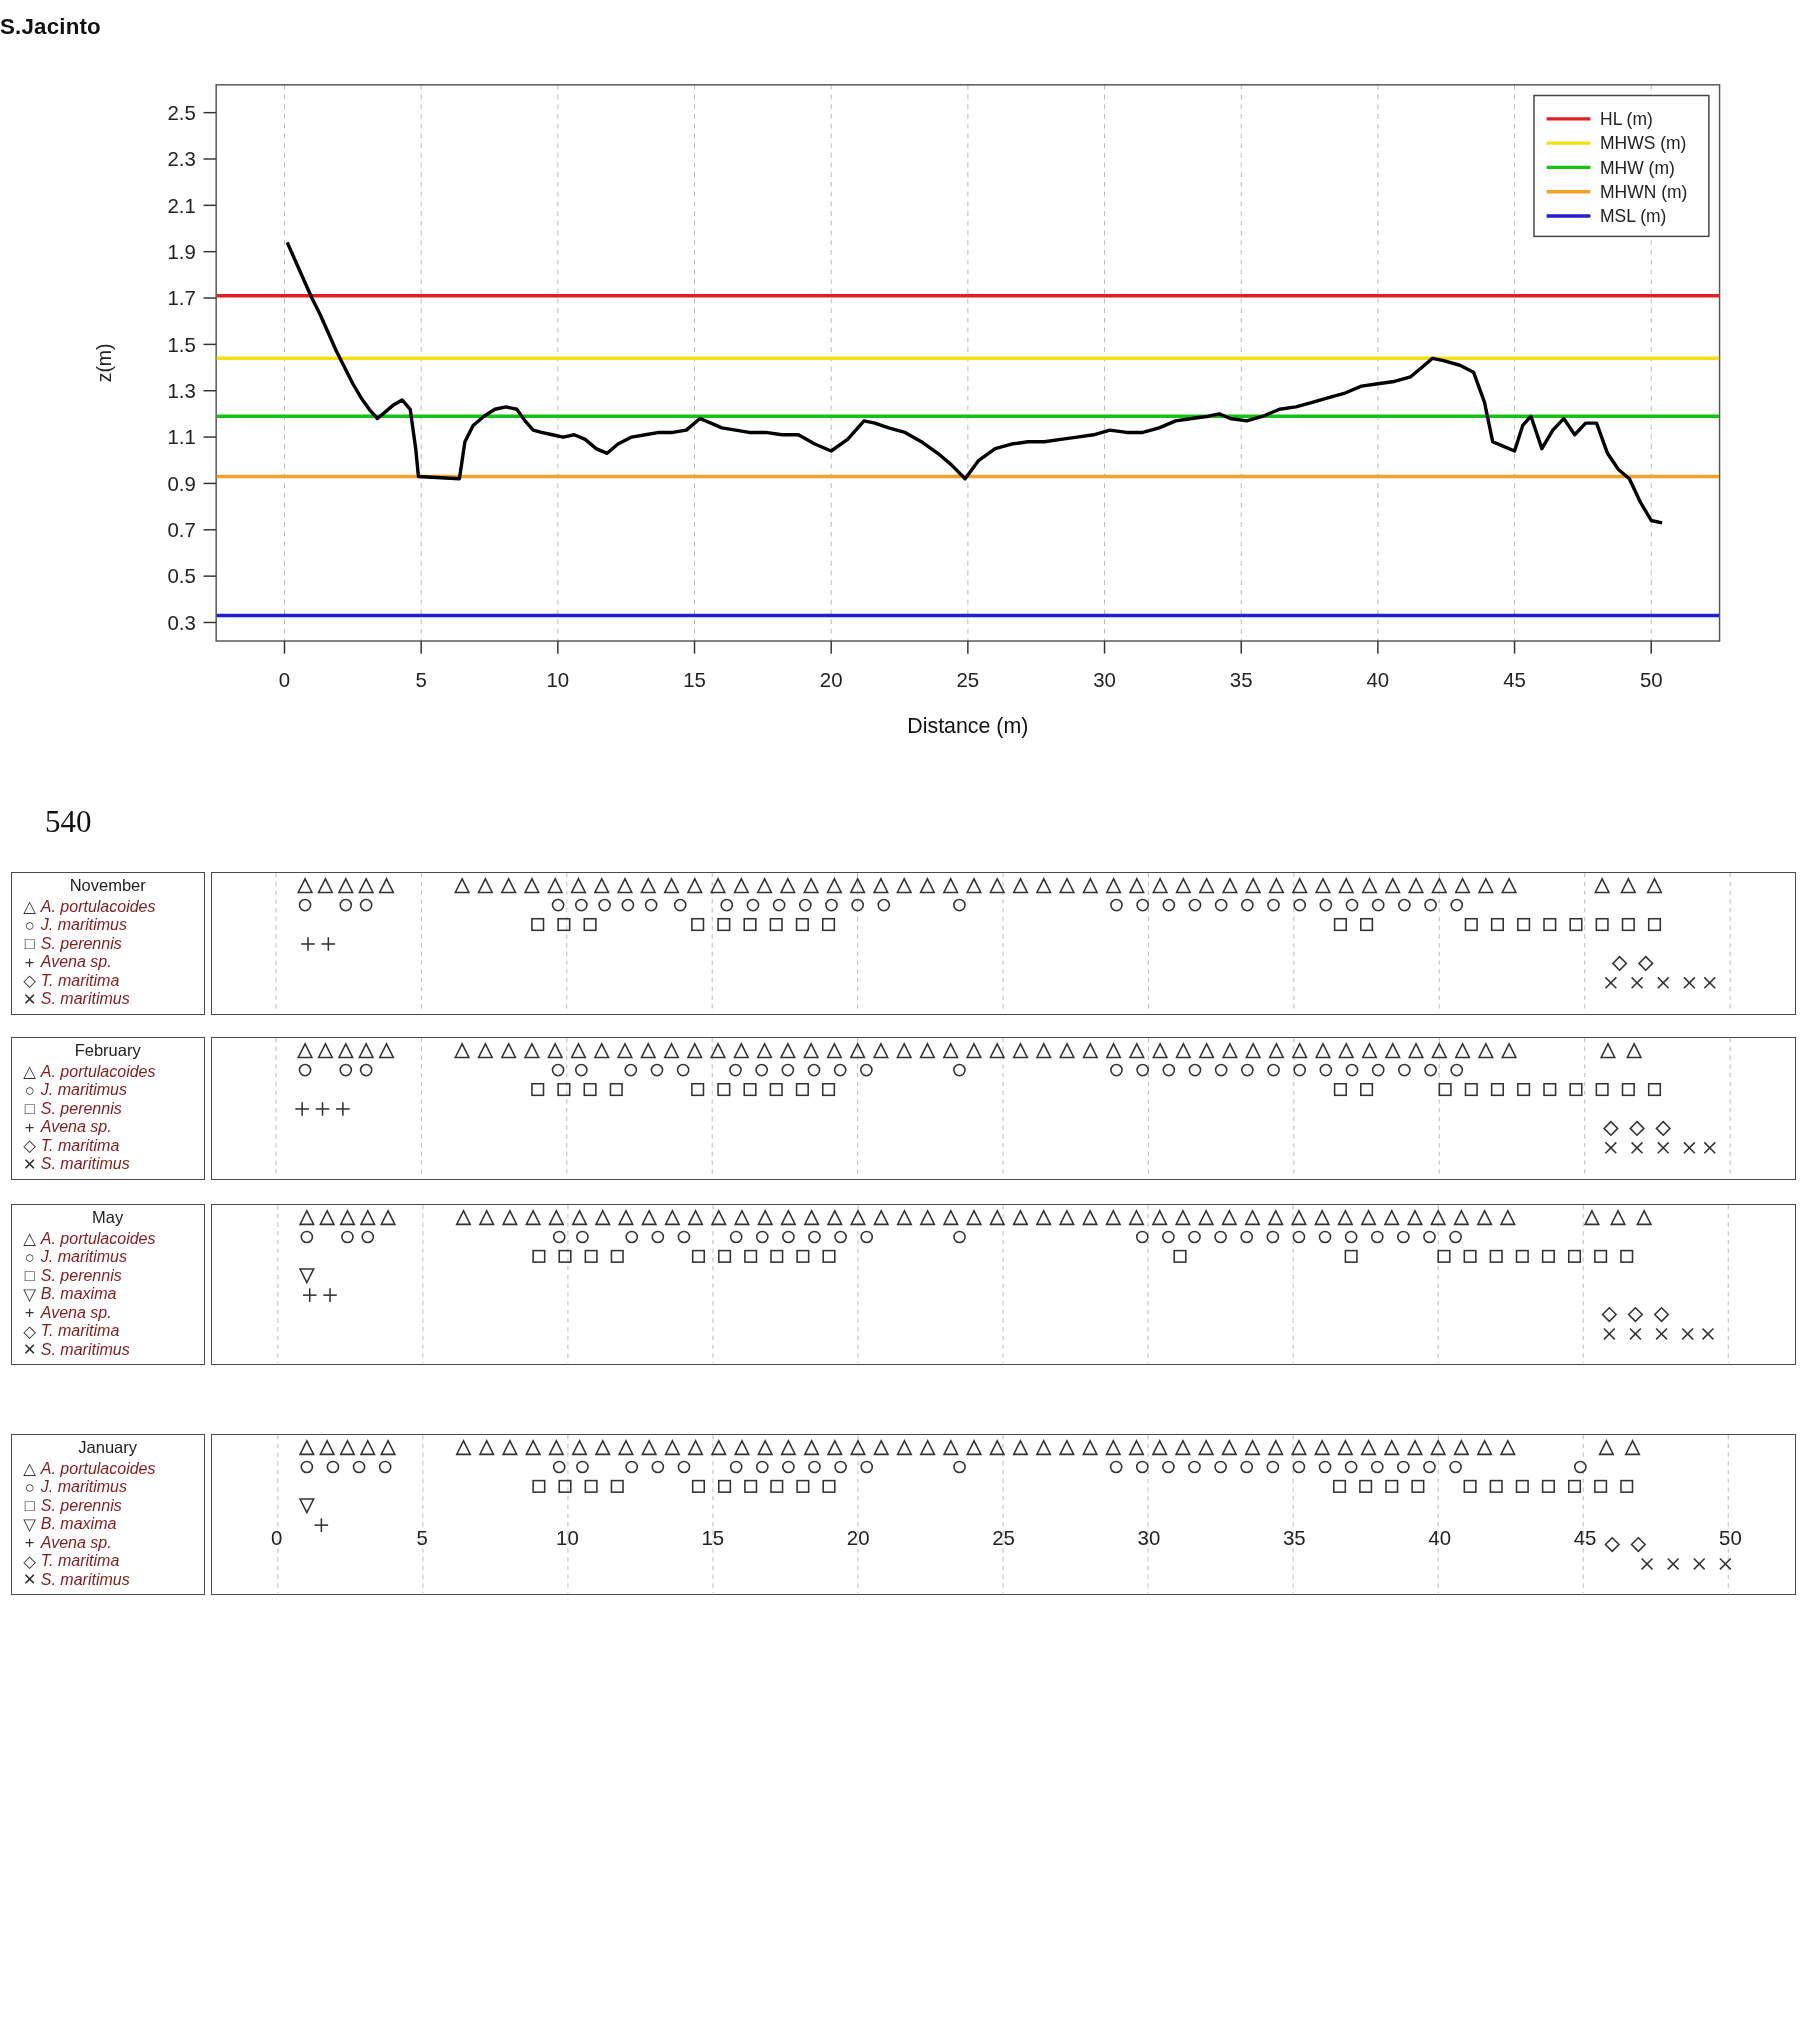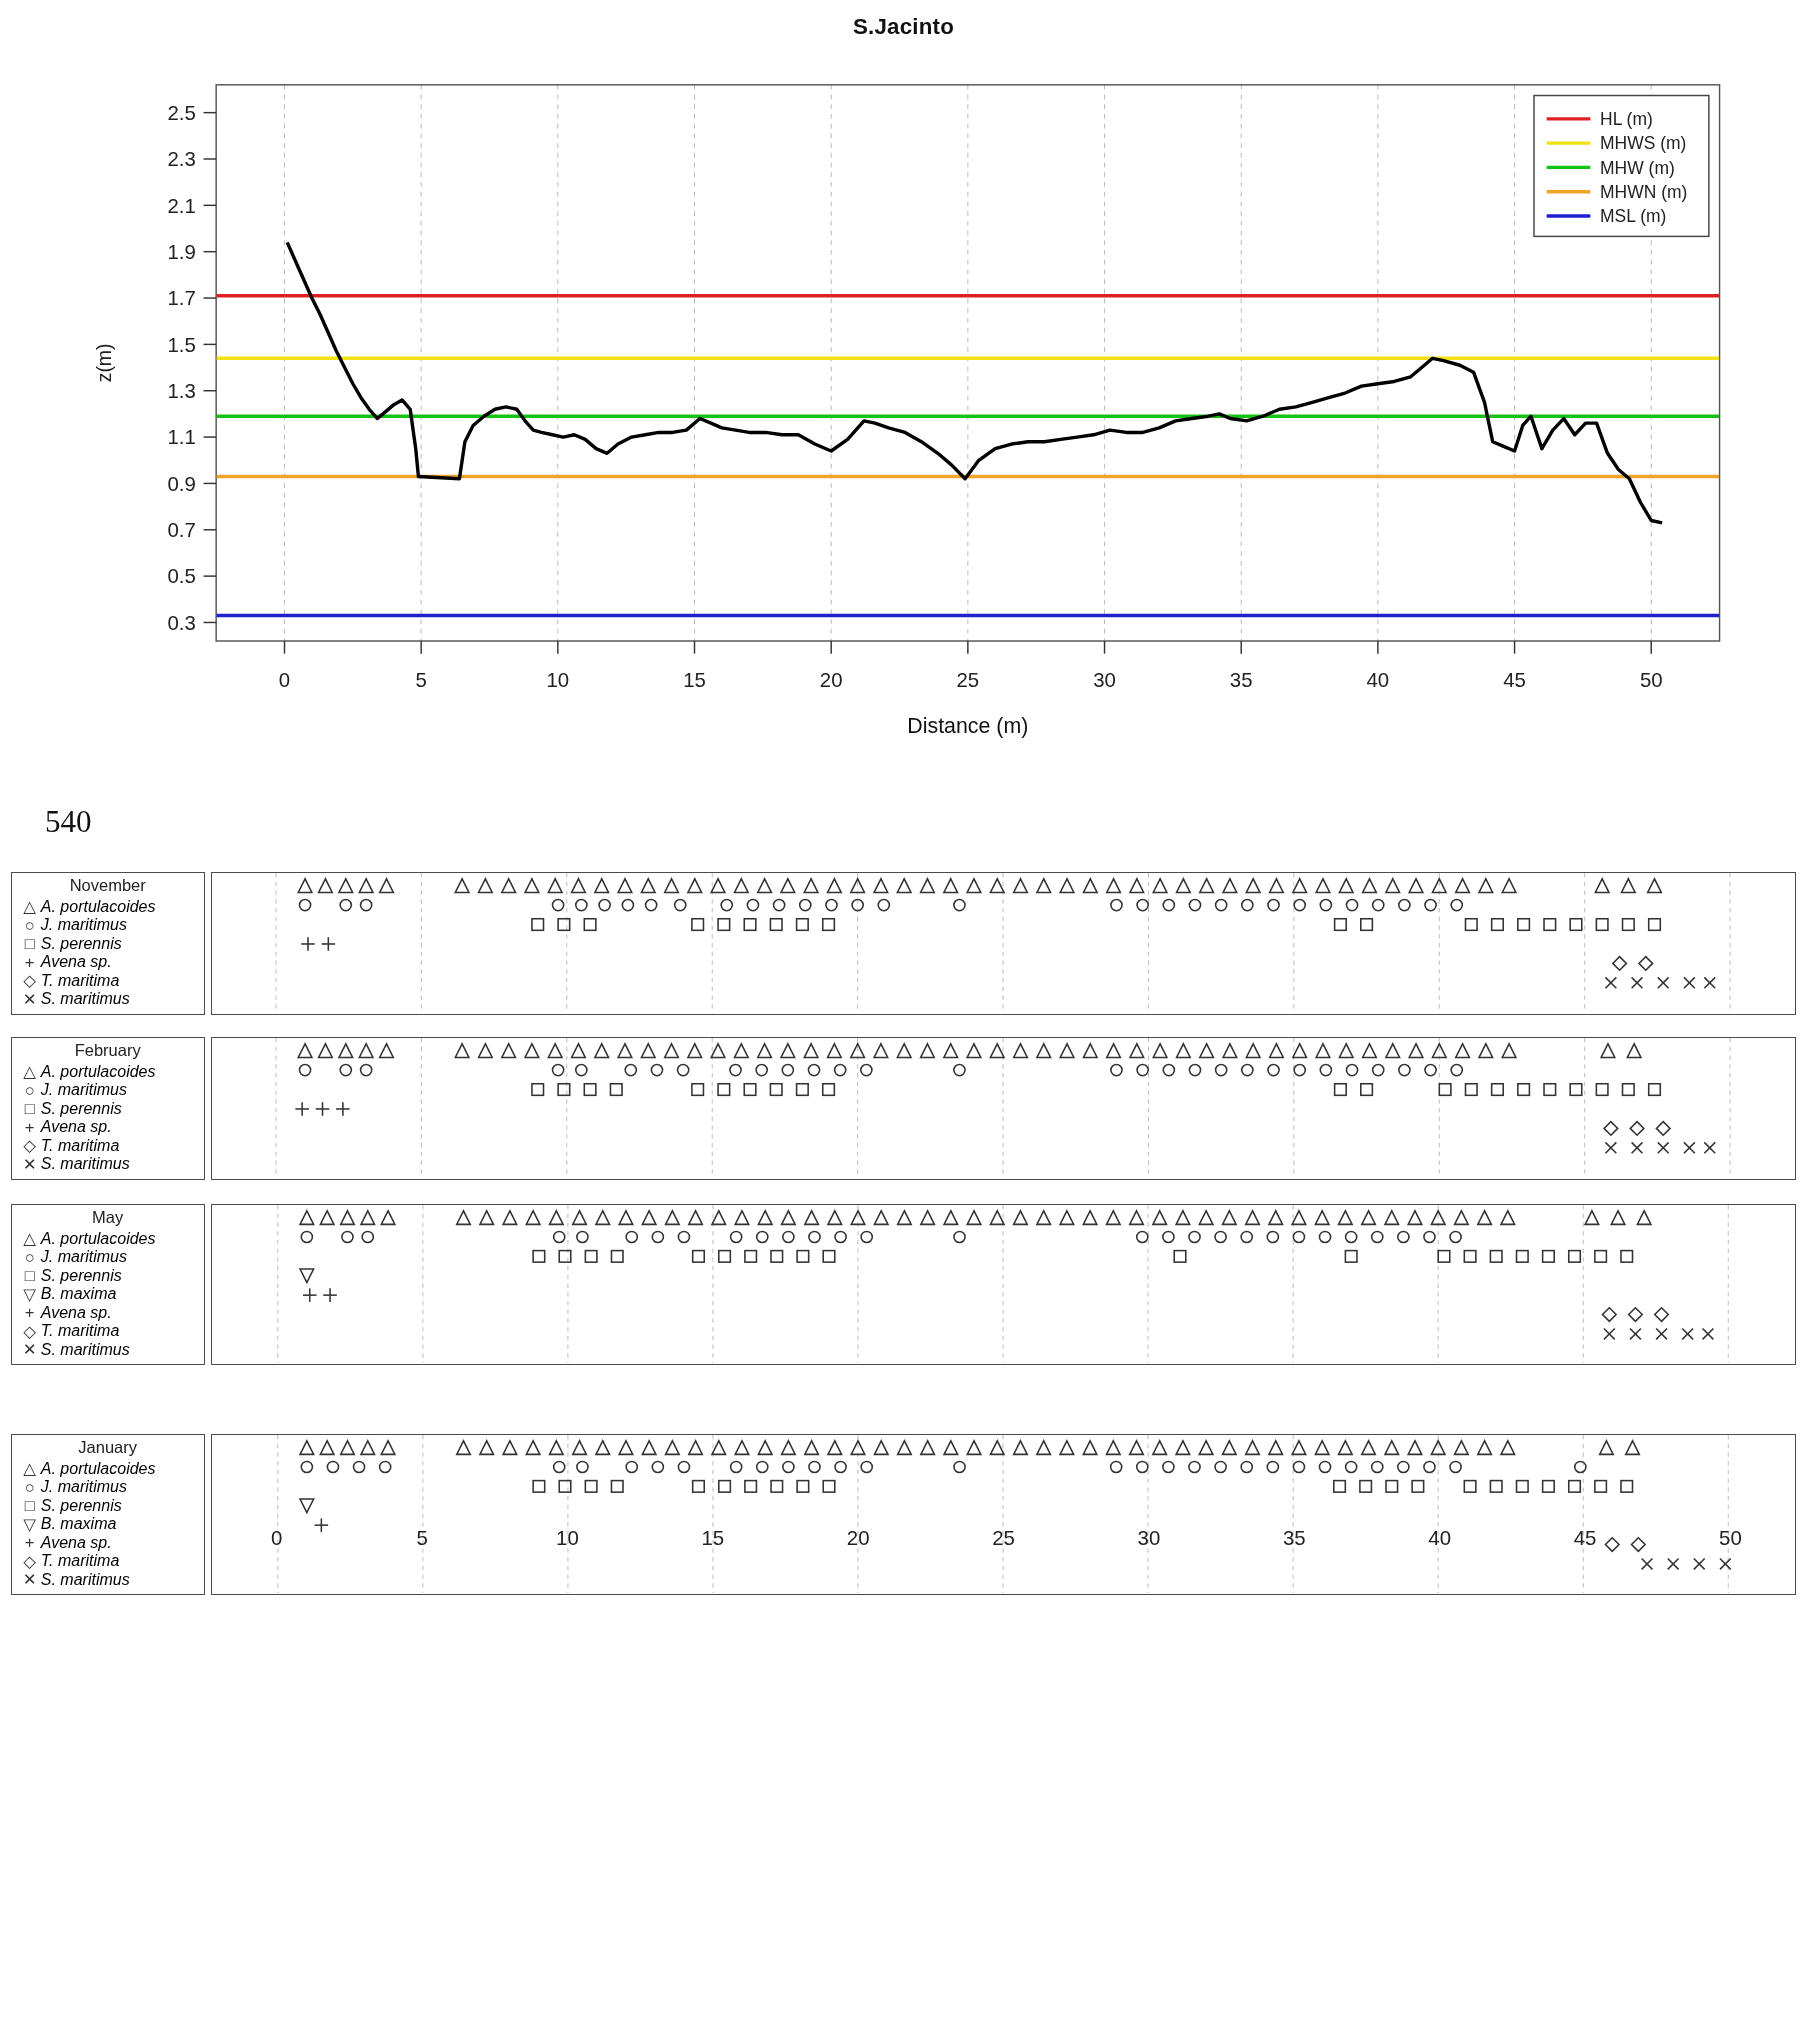--- a/index.html
+++ b/index.html
@@ -2,21 +2,21 @@
 <html style="font-size:7.8px"><head>
 <meta charset="utf-8">
 <style>
   html,body{margin:0;padding:0;}
   body{
     width:1807px;height:2035px;background:#ffffff;
     font-family:"Liberation Sans",sans-serif;
     position:relative;overflow:hidden;
   }
   .fig-title{
-    position:absolute;top:13.6px;left:0;width:1807px;text-align:center;
+    position:absolute;top:13.6px;left:0;width:1807px;
     font-size:22.3px;font-weight:bold;color:#111;letter-spacing:0.2px;
   }
   
   #profile-plot{position:absolute;left:0;top:58px;width:1807px;height:758px;}
   #profile-svg{display:block;}
   .axis-label{font-size:40px;fill:#222;font-family:"Liberation Sans",sans-serif;}
   .tick-label{font-size:42px;fill:#222;font-family:"Liberation Sans",sans-serif;}
   .xaxis-title{font-size:44px;fill:#111;font-family:"Liberation Sans",sans-serif;}
   .legend-text{font-size:36px;fill:#222;font-family:"Liberation Sans",sans-serif;}
 
@@ -36,21 +36,21 @@
   }
   .panel-legend .month{
     text-align:center;font-size:16.5px;color:#222;margin-bottom:1.9px;
     font-family:"Liberation Sans",sans-serif;
   }
   .legend-line{display:flex;align-items:center;height:18.5px;padding-left:6.8px;}
   .legend-line .glyph{
     width:22.3px;text-align:center;font-size:16.5px;color:#333;flex:0 0 22.3px;line-height:1;
   }
   .legend-line .sp{
-    font-style:italic;font-size:16px;color:#000000;white-space:nowrap;
+    font-style:italic;font-size:16px;color:#7f1d1d;white-space:nowrap;
     font-family:"Liberation Sans",sans-serif;
   }
   .panel-plot{
     position:absolute;left:211px;top:0;width:1585px;
     border:1.5px solid #4a4a4a;background:#fff;box-sizing:border-box;
   }
   .panel-plot svg{display:block;}
 
   .xaxis-bottom{position:absolute;left:0;width:1807px;height:44px;}
   .xaxis-bottom svg{display:block;}

